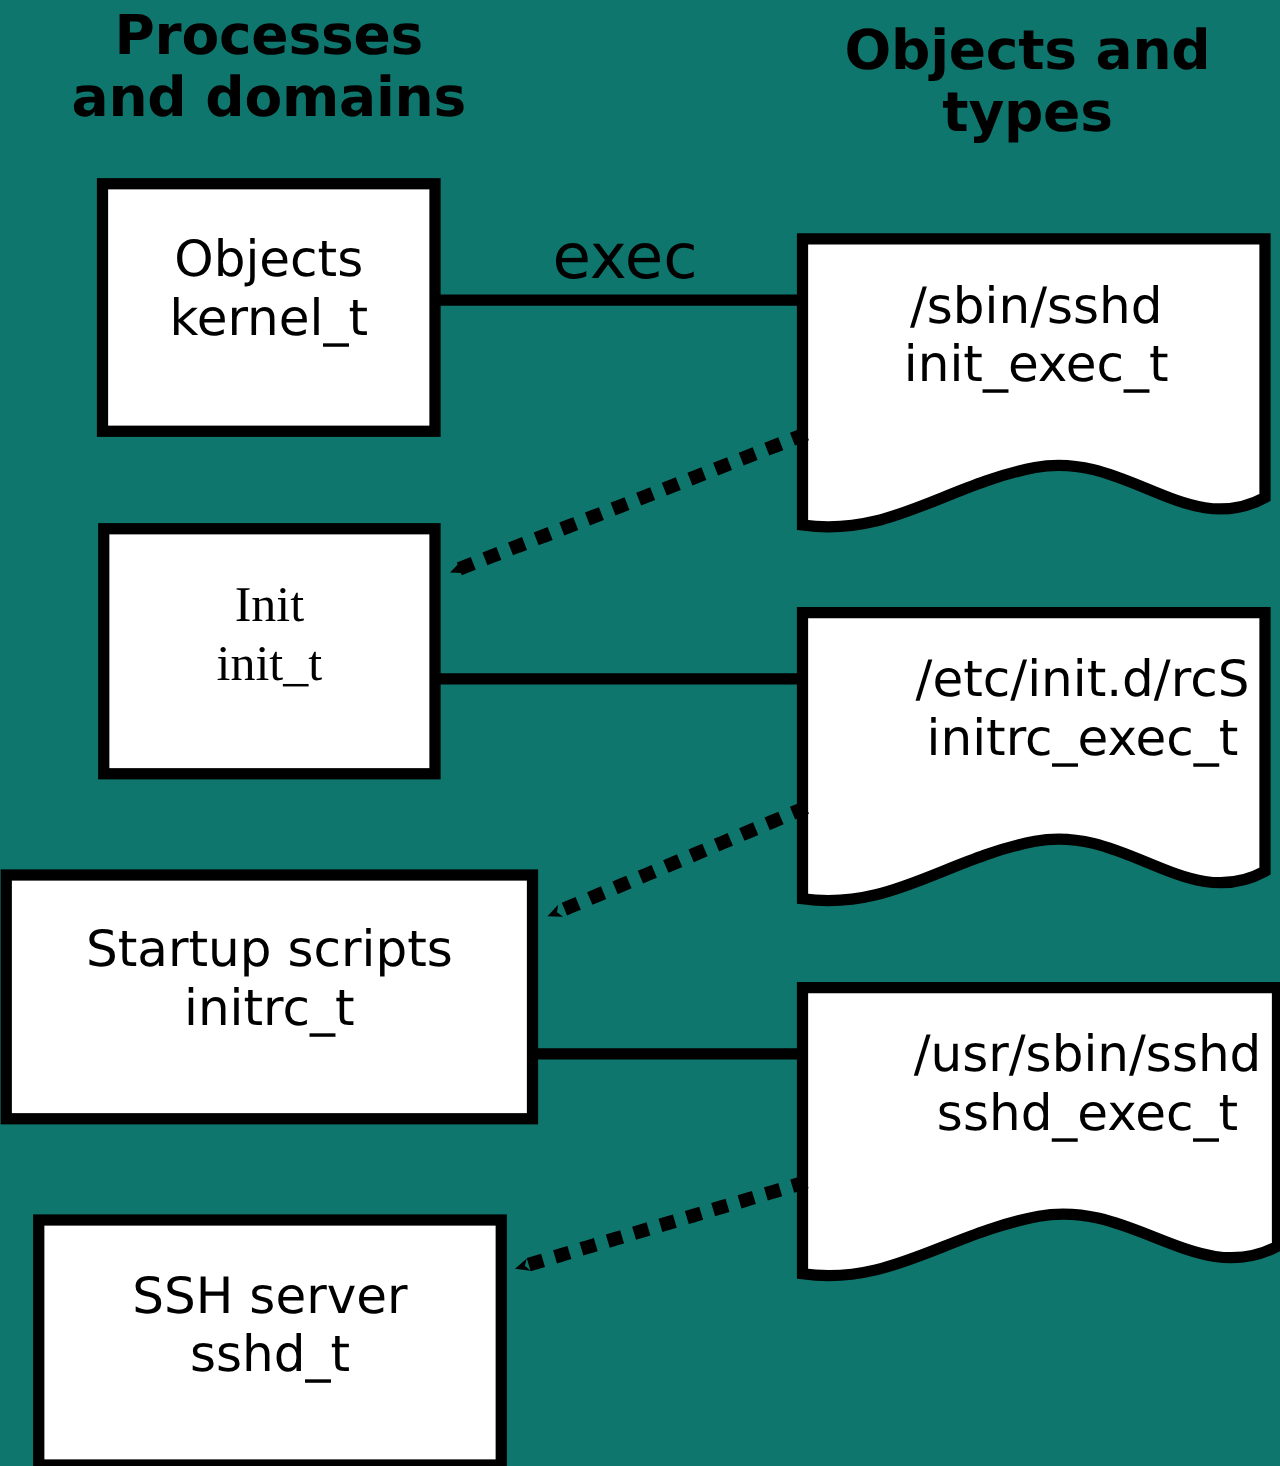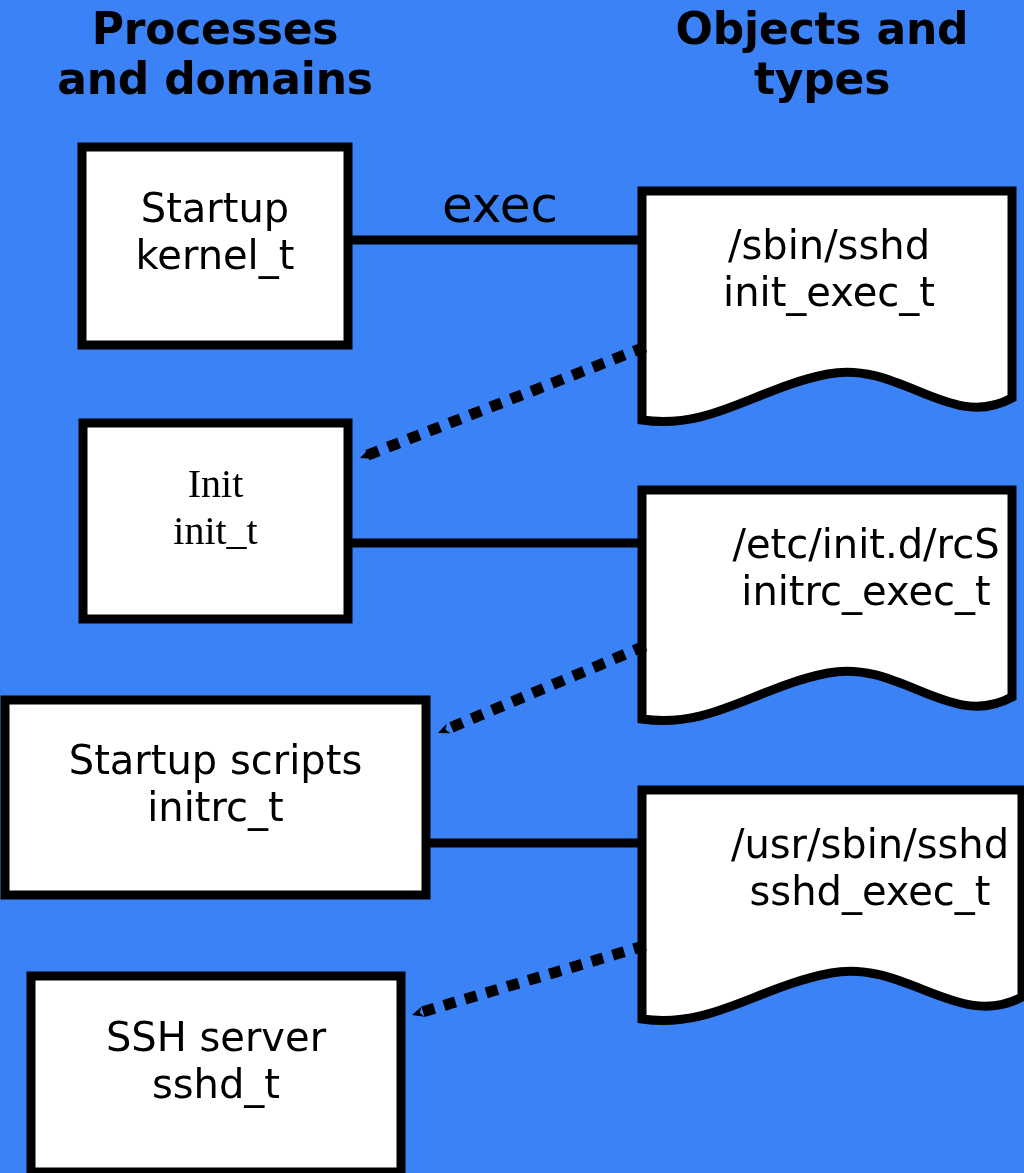--- a/index.html
+++ b/index.html
@@ -8,21 +8,21 @@
     padding: 0;
     background: #ffffff;
   }
   body {
     font-family: "DejaVu Sans", sans-serif;
   }
   #stage {
     position: relative;
     width: 1024px;
     height: 1173px;
-    background: #3b82f6;
+    background: #0f766e;
     overflow: hidden;
   }
   #diagram-svg {
     position: absolute;
     top: 0;
     left: 0;
     width: 1024px;
     height: 1173px;
   }
   .col-header {
@@ -30,21 +30,21 @@
     font-family: "DejaVu Sans", sans-serif;
     font-weight: bold;
     font-size: 44px;
     line-height: 1.14;
     color: #000000;
     text-align: center;
     white-space: pre-line;
     letter-spacing: -0.2px;
   }
   #header-left  { left: 0px;   top: 4px; width: 430px; }
-  #header-right { left: 620px; top: 4px; width: 404px; }
+  #header-right { left: 620px; top: 16px; width: 404px; }
 
   .node-label {
     position: absolute;
     font-family: "DejaVu Sans", sans-serif;
     font-weight: normal;
     font-size: 40px;
     line-height: 1.18;
     color: #000000;
     text-align: center;
     white-space: pre-line;
@@ -143,21 +143,21 @@
     <g>
       <line x1="426" y1="843" x2="638" y2="843" stroke="#000000" stroke-width="9" marker-end="url(#arrow-solid)"></line>
     </g>
 
      SSH server : dotted --&gt;
     <g>
       <line x1="640" y1="947" x2="412" y2="1015" stroke="#000000" stroke-width="11" stroke-dasharray="1 21" stroke-linecap="square" marker-end="url(#arrow-dotted)"></line>
     </g>
   </svg>
 
-  <div class="node-label" style="left:82px; top:185px; width:266px;">Startup
+  <div class="node-label" style="left:82px; top:185px; width:266px;">Objects
 kernel_t</div>
 
   <div class="node-label" style="left:83px; top:460px; width:265px;font-family:Liberation Serif, serif;">Init
 init_t</div>
 
   <div class="node-label" style="left:5px; top:737px; width:421px;">Startup scripts
 initrc_t</div>
 
   <div class="node-label" style="left:31px; top:1014px; width:370px;">SSH server
 sshd_t</div>

